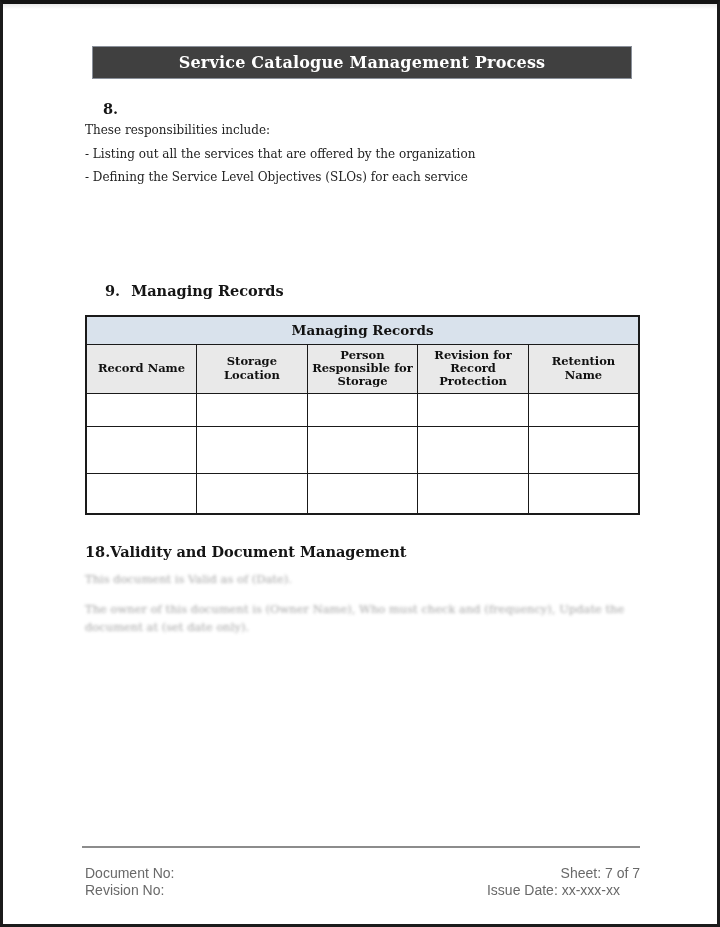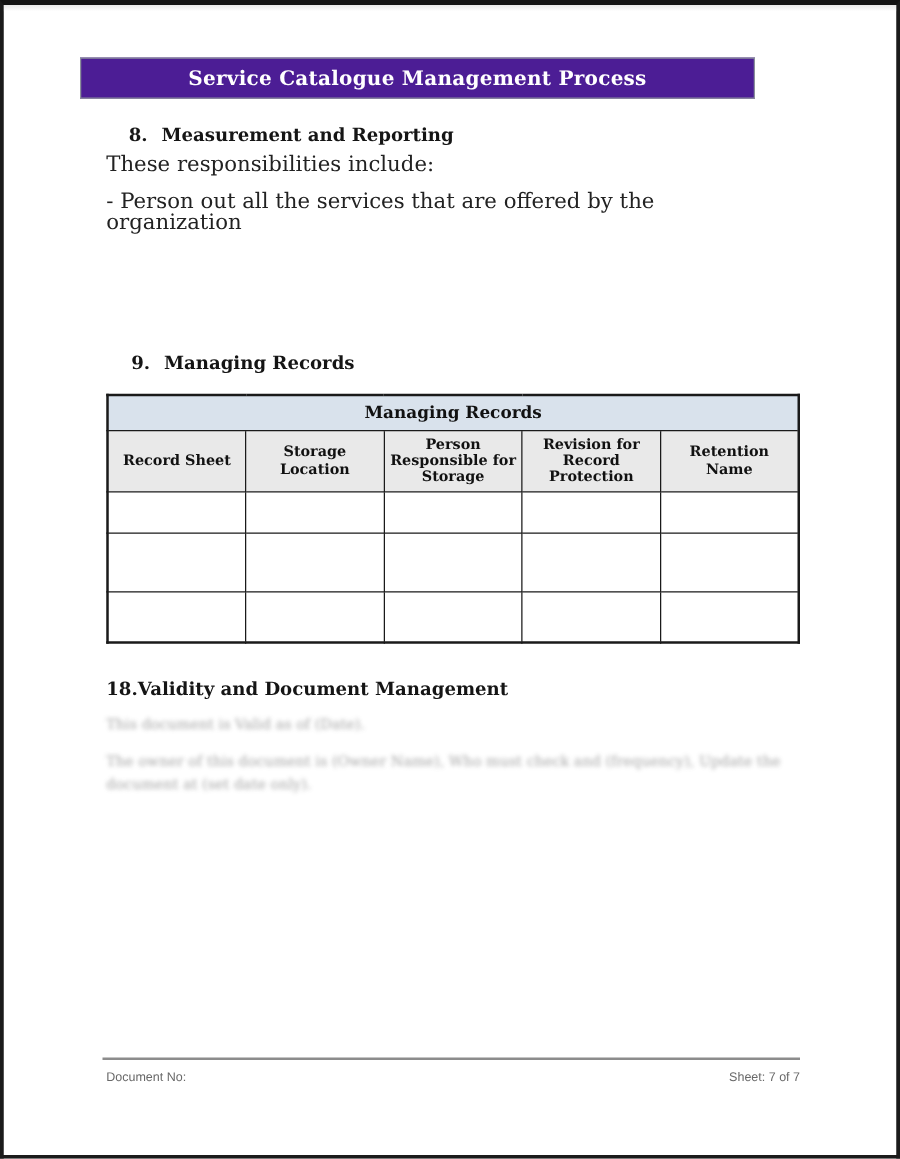--- a/index.html
+++ b/index.html
@@ -13,39 +13,39 @@
     overflow:hidden;
     font-family:"DejaVu Serif", serif;
     color:#1d1d1d;
   }
   .page::before{ 
     content:"";position:absolute;left:0;top:0;right:0;height:5px;
     background:linear-gradient(#e9e9e9,#ffffff);
   }
   
   .banner{
-    position:absolute;left:61px;top:42px;width:540px;height:33px;
-    background:#4c1d95;border:1px solid #8a909a;box-sizing:border-box;
+    position:absolute;left:89px;top:42px;width:540px;height:33px;
+    background:#404040;border:1px solid #8a909a;box-sizing:border-box;
     display:flex;align-items:center;justify-content:center;
   }
   .banner span{
     color:#ffffff;font-size:16px;font-weight:bold;letter-spacing:.2px;
   }
   
   .h-sec{
     position:absolute;font-weight:bold;font-size:14.5px;color:#151515;
     display:flex;align-items:baseline;
   }
   .h8{left:100px;top:96px;}
   .h9{left:102px;top:278px;}
   .h10{left:82px;top:539px;}
   .h-num{white-space:pre;}
   .h8 .h-num,.h9 .h-num{padding-right:11px;}
   
-  .body-block{position:absolute;left:82px;top:120px;width:545px;font-size:17px;color:#222;}
+  .body-block{position:absolute;left:82px;top:120px;width:545px;font-size:12px;color:#222;}
   .body-block p{margin:0 0 11.5px 0;line-height:1.0;}
   .body-block p.bullet{margin-bottom:11.5px;}
   
   .mr-table{
     position:absolute;left:82px;top:311px;width:555px;
     border-collapse:collapse;table-layout:fixed;
     font-size:11.5px;
   }
   .mr-table th,.mr-table td{
     border:1px solid #1a1a1a;box-sizing:border-box;
@@ -67,58 +67,58 @@
     filter:blur(1.7px);opacity:.8;font-size:11.5px;line-height:1.6;
     user-select:none;
   }
   .bl1{top:566px;width:420px;}
   .bl2{top:596px;width:540px;}
   
   .footer{
     position:absolute;left:79px;top:842px;width:558px;
     border-top:2px solid #8c8c8c;
     font-family:"Liberation Sans", sans-serif;
-    font-size:10px;color:#696969;padding-top:6px;
+    font-size:14px;color:#696969;padding-top:17px;
   }
   .f-row{position:relative;height:17px;line-height:17px;}
   .f-left{position:absolute;left:3px;}
   .f-center{position:absolute;left:0;right:0;text-align:right;}
   .f-right{position:absolute;right:20px;}
 </style>
 </head>
 <body>
 
 <div class="page">
 
   <div class="banner">
     <span>Service Catalogue Management Process</span>
   </div>
 
   <div class="h-sec h8">
     <span class="h-num">8.</span>
-    <span>Measurement and Reporting</span>
   </div>
 
   <div class="body-block">
     <p>These responsibilities include:</p>
-    <p class="bullet">- Person out all the services that are offered by the organization</p>
+    <p class="bullet">- Listing out all the services that are offered by the organization</p>
+    <p class="bullet">- Defining the Service Level Objectives (SLOs) for each service</p>
   </div>
 
   <div class="h-sec h9">
     <span class="h-num">9.</span>
     <span>Managing Records</span>
   </div>
 
   <table class="mr-table">
     <tbody>
         <tr>
       <td class="t-title" colspan="5">Managing Records</td>
     </tr>
     <tr class="t-head">
-      <th>Record Sheet</th>
+      <th>Record Name</th>
       <th>Storage Location</th>
       <th>Person Responsible for Storage</th>
       <th>Revision for Record Protection</th>
       <th>Retention Name</th>
     </tr>
     <tr class="r1">
       <td></td>
       <td></td>
       <td></td>
       <td></td>
@@ -147,15 +147,19 @@
   </div>
 
   <div class="blurred bl1">This document is Valid as of (Date).</div>
   <div class="blurred bl2">The owner of this document is (Owner Name), Who must check and (frequency), Update the document at (set date only).</div>
 
   <div class="footer">
     <div class="f-row">
       <span class="f-left">Document No:</span>
       <span class="f-center">Sheet: 7 of 7</span>
     </div>
+    <div class="f-row">
+      <span class="f-left">Revision No:</span>
+      <span class="f-right">Issue Date: xx-xxx-xx</span>
+    </div>
   </div>
 
 </div>
 
 </body></html>

